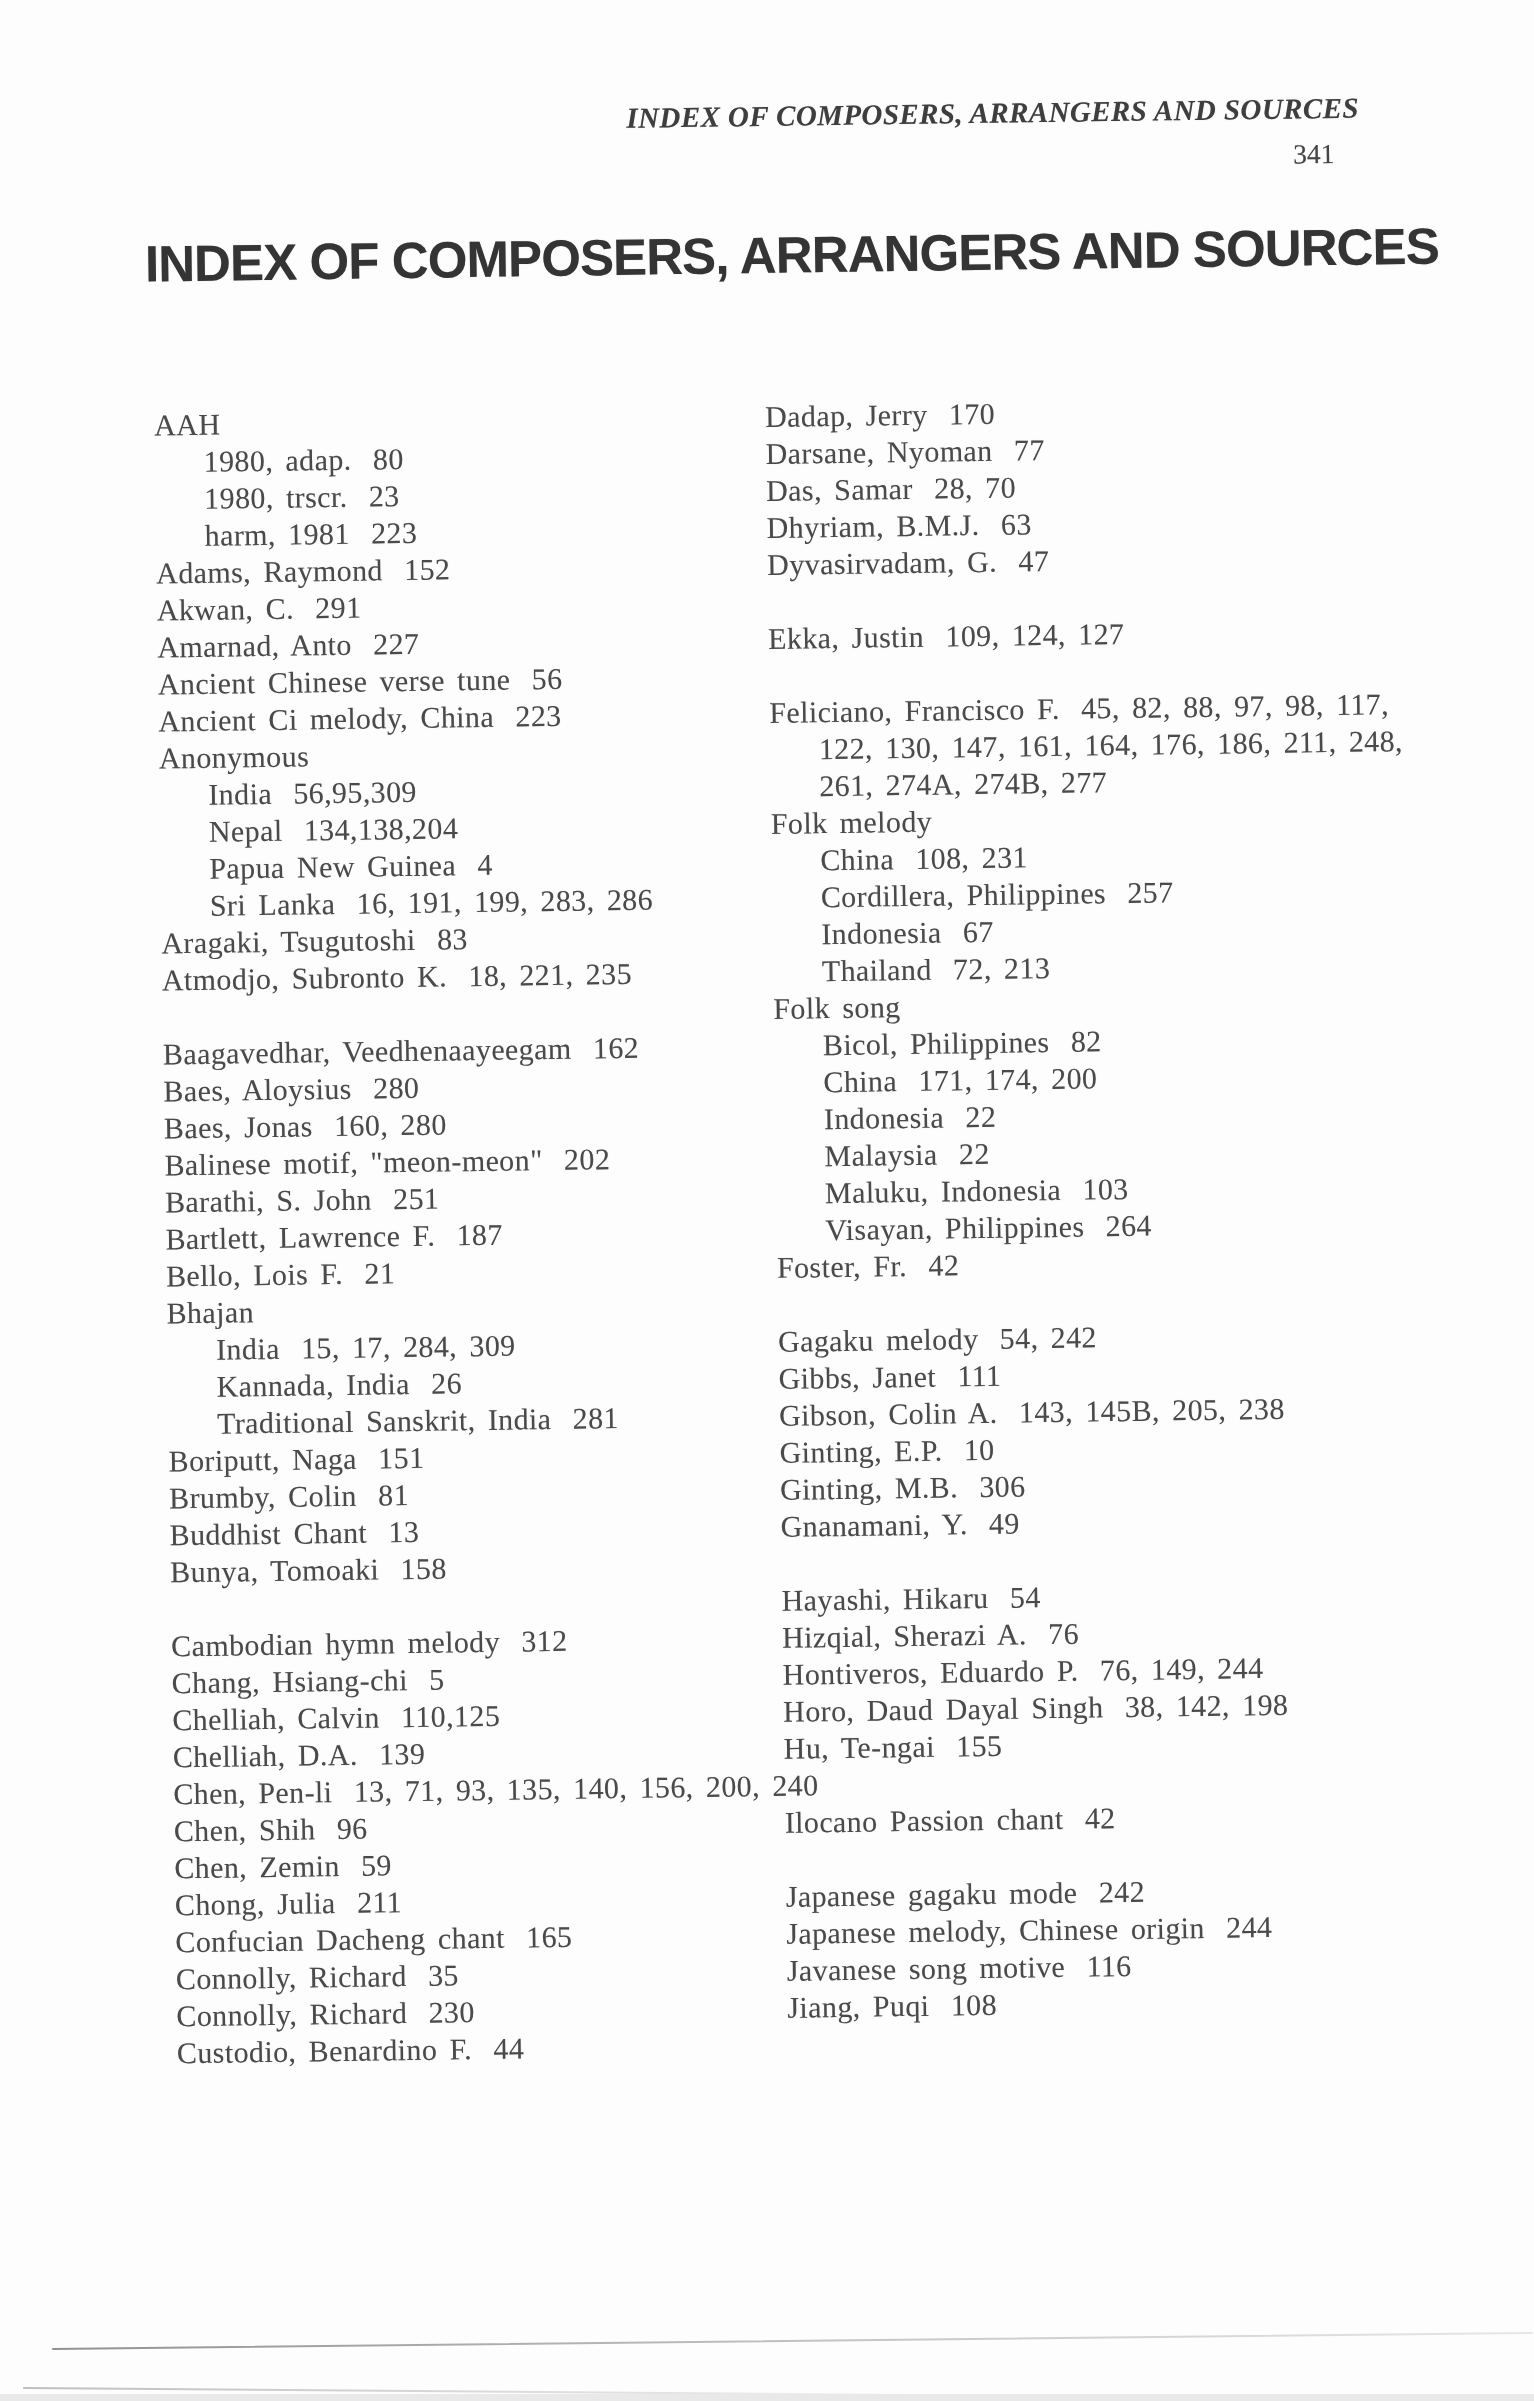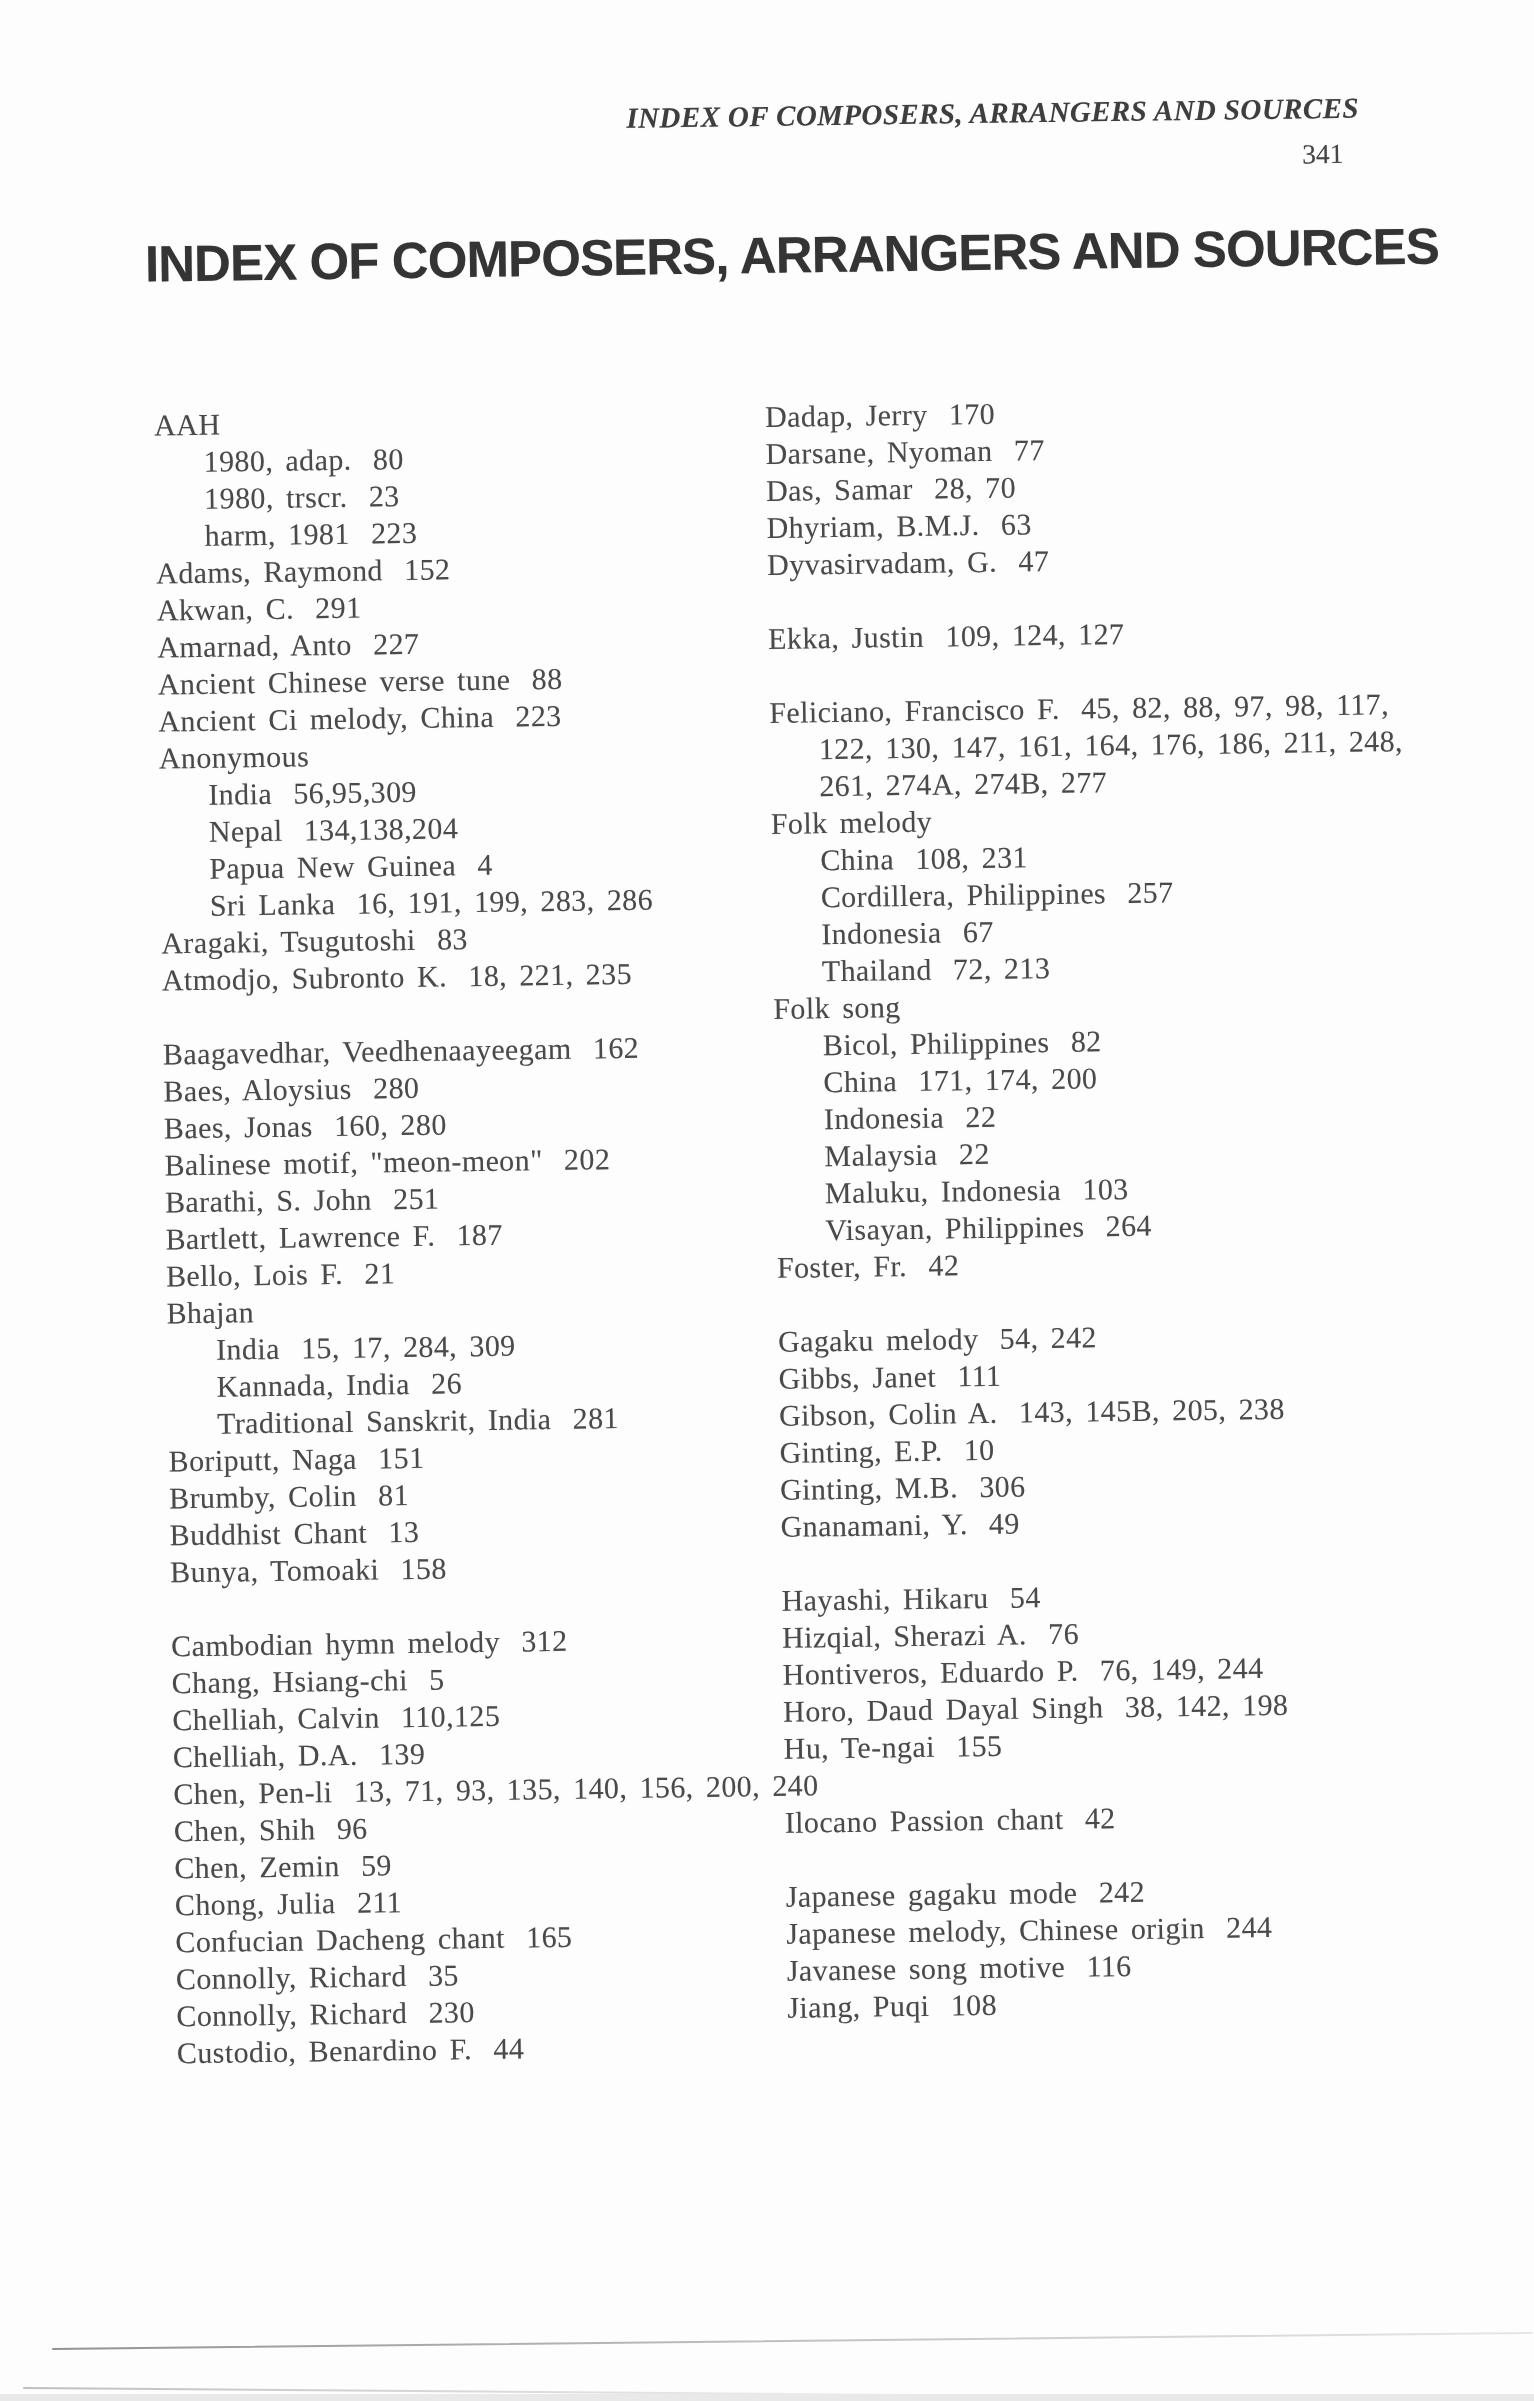--- a/index.html
+++ b/index.html
@@ -14,21 +14,21 @@
   .rot{position:absolute;inset:0;transform:rotate(-0.8deg);}
   .running-header{
     position:absolute;top:100px;right:160px;
     font-family:"Liberation Serif", serif;
     font-style:italic;font-weight:700;
     font-size:29px;color:#3e3e3e;
     letter-spacing:0.4px;white-space:nowrap;
     text-shadow:0 0 0.9px rgba(80,80,80,0.35);
   }
   .page-number{
-    position:absolute;top:146px;right:176px;
+    position:absolute;top:146px;right:185px;
     font-size:27.6px;color:#454545;
     text-shadow:0 0 0.9px rgba(80,80,80,0.35);
   }
   .title{
     position:absolute;top:226px;left:158px;margin:0;
     font-family:"Liberation Sans", sans-serif;
     font-weight:700;font-size:51px;color:#343434;
     letter-spacing:-0.9px;white-space:nowrap;
     text-shadow:0 0 0.9px rgba(60,60,60,0.4);
   }
@@ -66,21 +66,21 @@
     <div class="page-number">341</div>
     <h1 class="title">INDEX OF COMPOSERS, ARRANGERS AND SOURCES</h1>
     <div class="col left">
         <div class="line"><span class="t">AAH</span></div>
         <div class="line sub"><span class="t">1980, adap.</span><span class="p">80</span></div>
         <div class="line sub"><span class="t">1980, trscr.</span><span class="p">23</span></div>
         <div class="line sub"><span class="t">harm, 1981</span><span class="p">223</span></div>
         <div class="line"><span class="t">Adams, Raymond</span><span class="p">152</span></div>
         <div class="line"><span class="t">Akwan, C.</span><span class="p">291</span></div>
         <div class="line"><span class="t">Amarnad, Anto</span><span class="p">227</span></div>
-        <div class="line"><span class="t">Ancient Chinese verse tune</span><span class="p">88</span></div>
+        <div class="line"><span class="t">Ancient Chinese verse tune</span><span class="p">56</span></div>
         <div class="line"><span class="t">Ancient Ci melody, China</span><span class="p">223</span></div>
         <div class="line"><span class="t">Anonymous</span></div>
         <div class="line sub"><span class="t">India</span><span class="p">56,95,309</span></div>
         <div class="line sub"><span class="t">Nepal</span><span class="p">134,138,204</span></div>
         <div class="line sub"><span class="t">Papua New Guinea</span><span class="p">4</span></div>
         <div class="line sub"><span class="t">Sri Lanka</span><span class="p">16, 191, 199, 283, 286</span></div>
         <div class="line"><span class="t">Aragaki, Tsugutoshi</span><span class="p">83</span></div>
         <div class="line"><span class="t">Atmodjo, Subronto K.</span><span class="p">18, 221, 235</span></div>
         <div class="line gap"></div>
         <div class="line"><span class="t">Baagavedhar, Veedhenaayeegam</span><span class="p">162</span></div>

